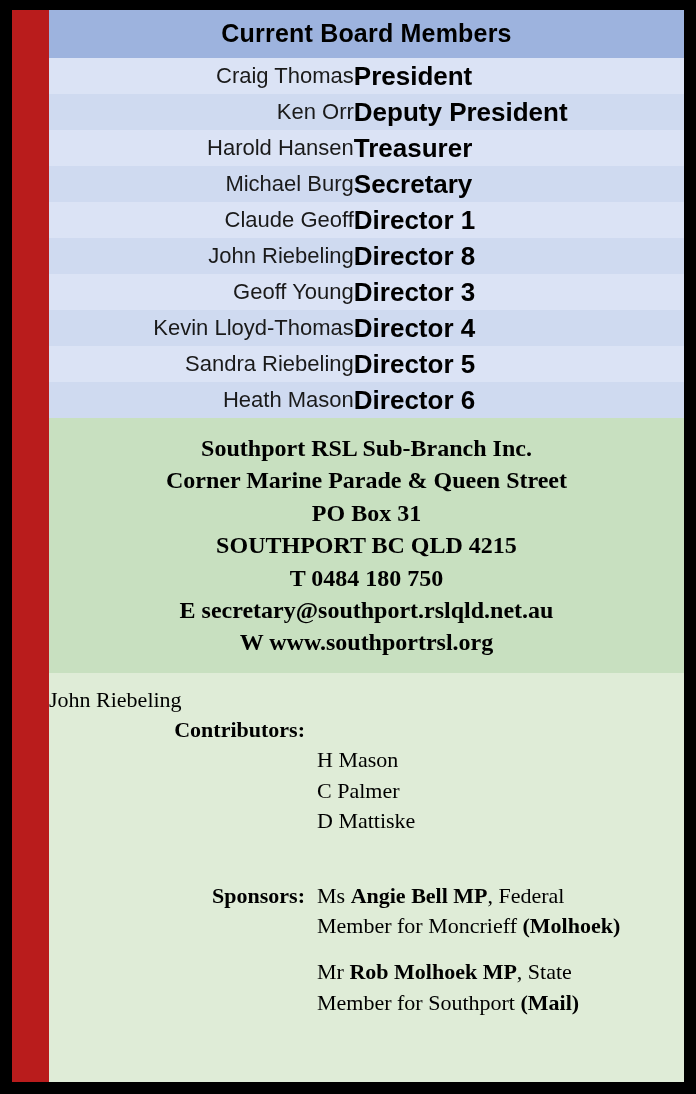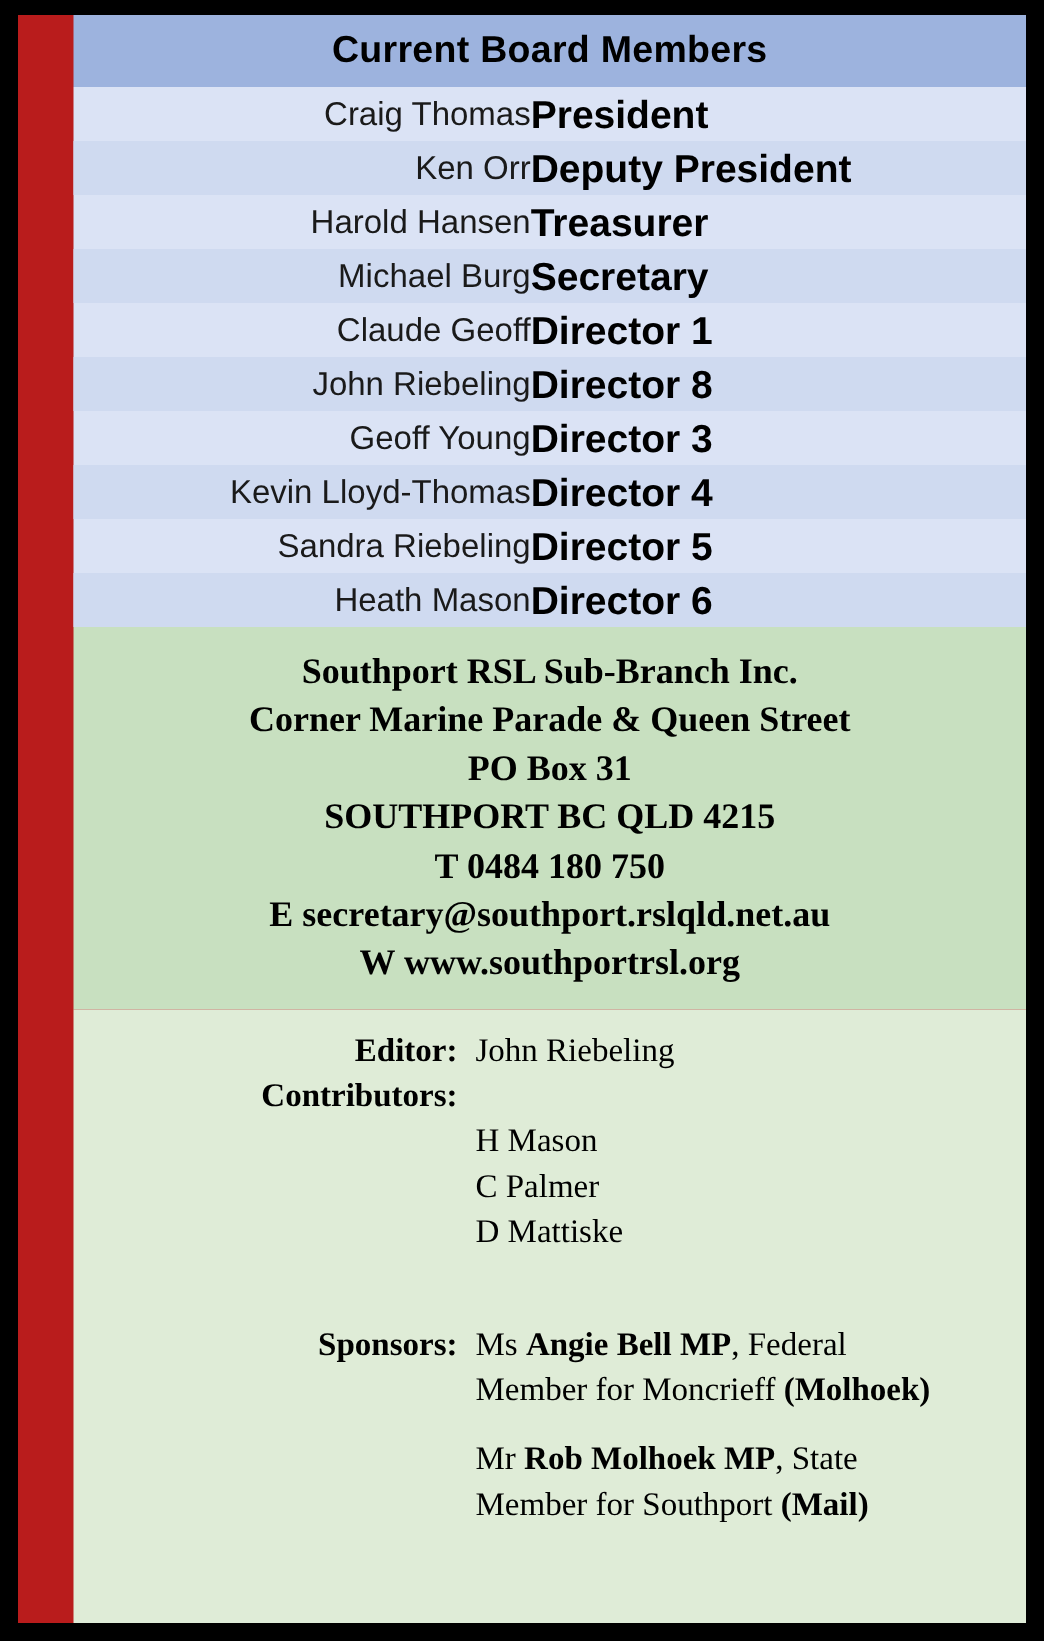--- a/index.html
+++ b/index.html
@@ -187,21 +187,20 @@
       <div>Corner Marine Parade &amp; Queen Street</div>
       <div>PO Box 31</div>
       <div>SOUTHPORT  BC  QLD  4215</div>
       <div>T 0484 180 750</div>
       <div>E secretary@southport.rslqld.net.au</div>
       <div>W www.southportrsl.org</div>
     </div>
 
     <div class="credits-block">
       <div class="credits-row">
-        <div class="credits-label">Editor:</div>
         <div class="credits-value">John Riebeling</div>
       </div>
       <div class="credits-row">
         <div class="credits-label">Contributors:</div>
       </div>
       <div class="credits-row">
         <div class="credits-label"></div>
         <div class="credits-value">H Mason</div>
       </div>
       <div class="credits-row">

